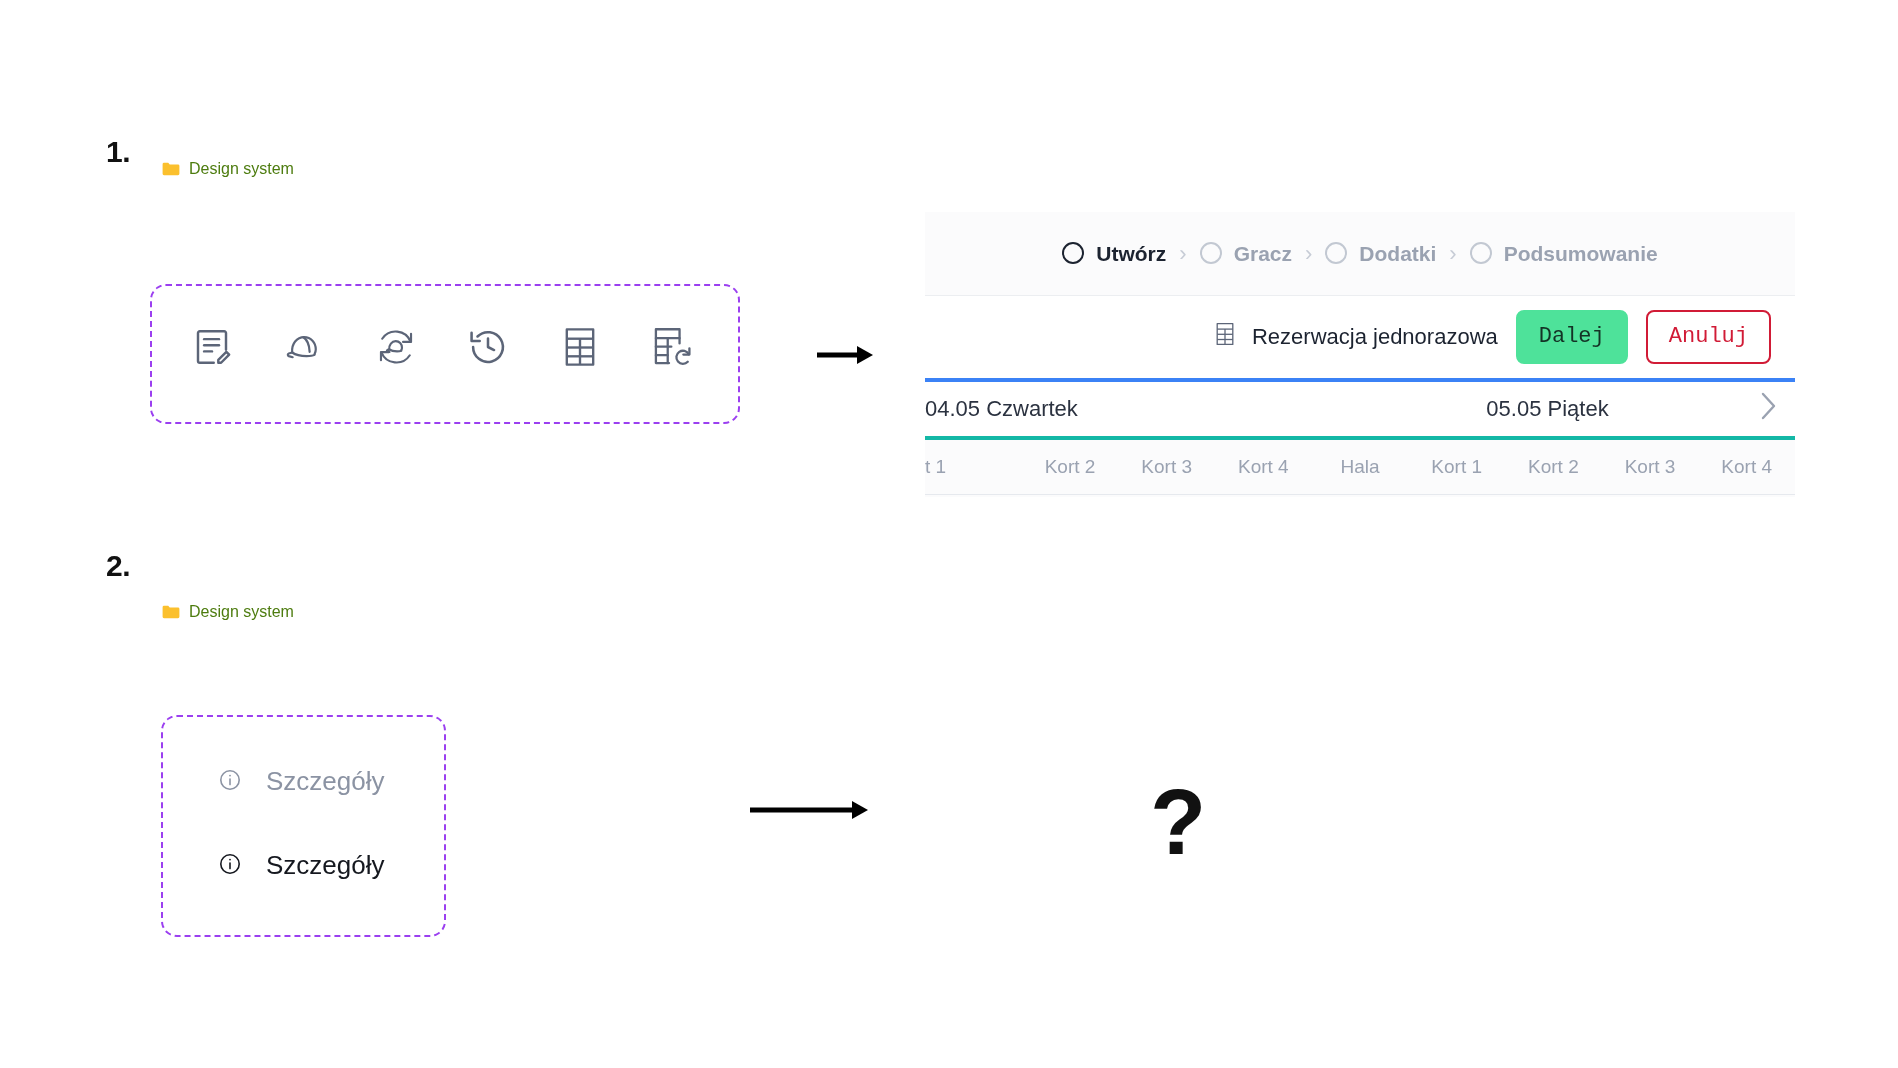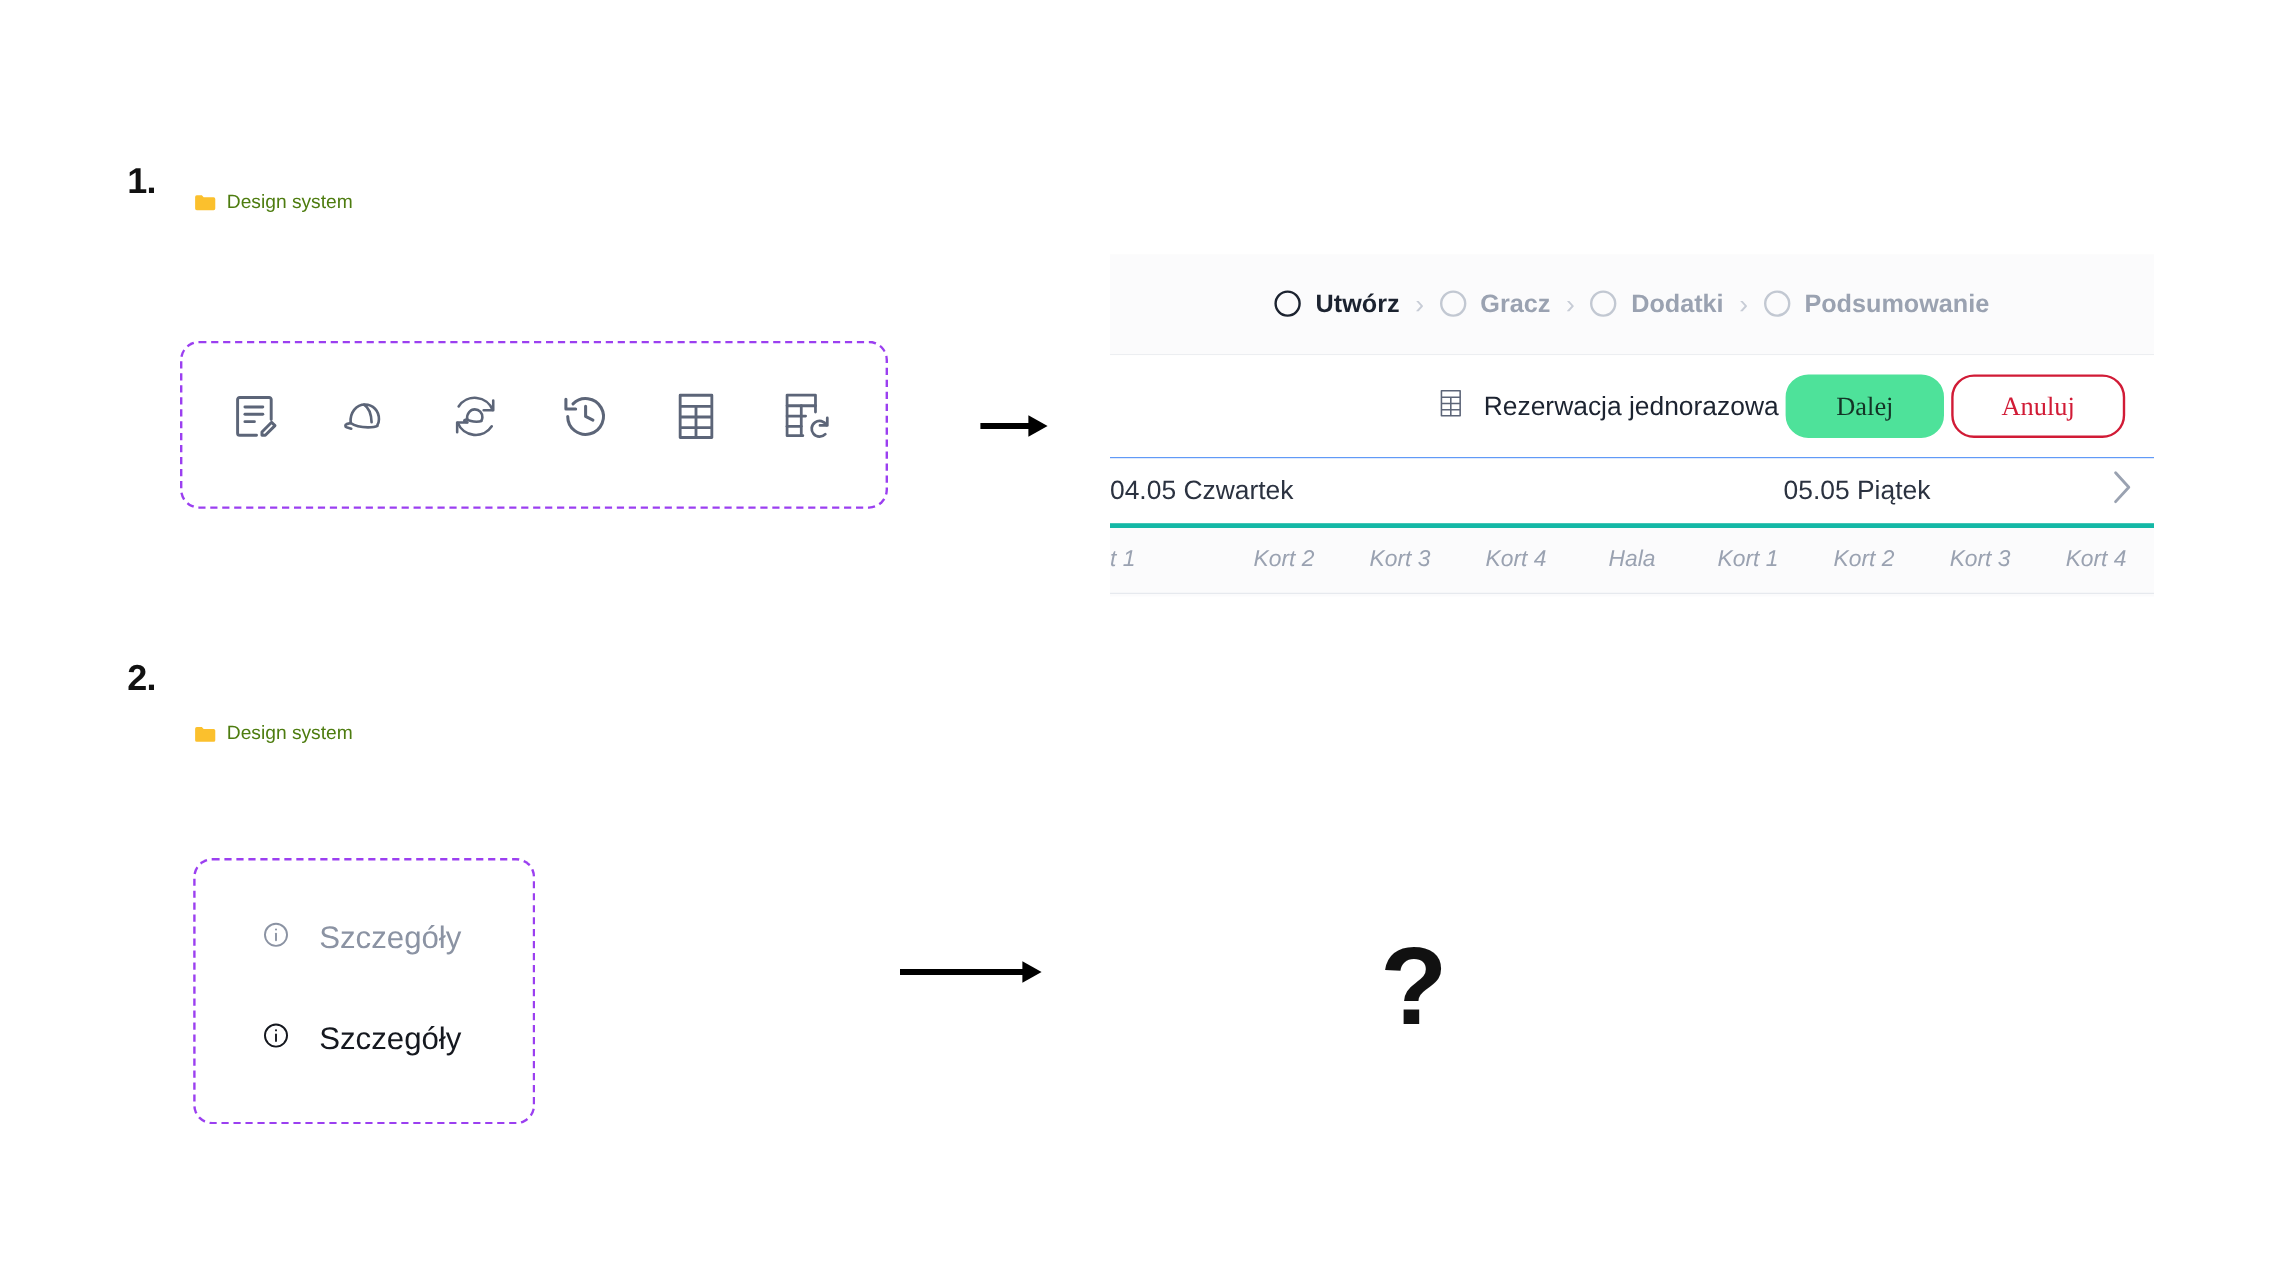--- a/index.html
+++ b/index.html
@@ -108,36 +108,36 @@
     line-height: 1;
     font-weight: 300;
   }
 
   .row-toolbar {
     height: 86px;
     display: flex;
     align-items: center;
     justify-content: flex-end;
     padding-right: 24px;
-    gap: 6px;
-    border-bottom: 1px solid #3b82f6;
+    gap: 18px;
+    border-bottom: 4px solid #3b82f6;
     background: #ffffff;
   }
   .res-type {
     display: flex;
     align-items: center;
     gap: 16px;
     font-size: 22px;
     color: #1c2330;
   }
   .btn {
-    font-family: Liberation Serif, serif;
+    font-family: Liberation Mono, monospace;
     font-size: 22px;
-    border-radius: 19px;
-    padding: 12px 40px;
+    border-radius: 8px;
+    padding: 12px 21px;
     cursor: pointer;
     line-height: 1.15;
   }
   .btn-primary {
     background: #4ee29a;
     color: #143326;
     border: 2px solid #4ee29a;
   }
   .btn-danger {
     background: #ffffff;
@@ -172,21 +172,20 @@
     align-items: center;
     background: #fbfbfc;
     border-bottom: 1px solid #e6e9ee;
     font-size: 19px;
     color: #9aa2b1;
   }
   .court {
     flex: 1;
     text-align: center;
     white-space: nowrap;
-    font-style: italic;
   }
   .court.first { text-align: left; padding-left: 0; }
 
   
   .detail-item {
     position: absolute;
     display: flex;
     align-items: center;
     gap: 24px;
   }

